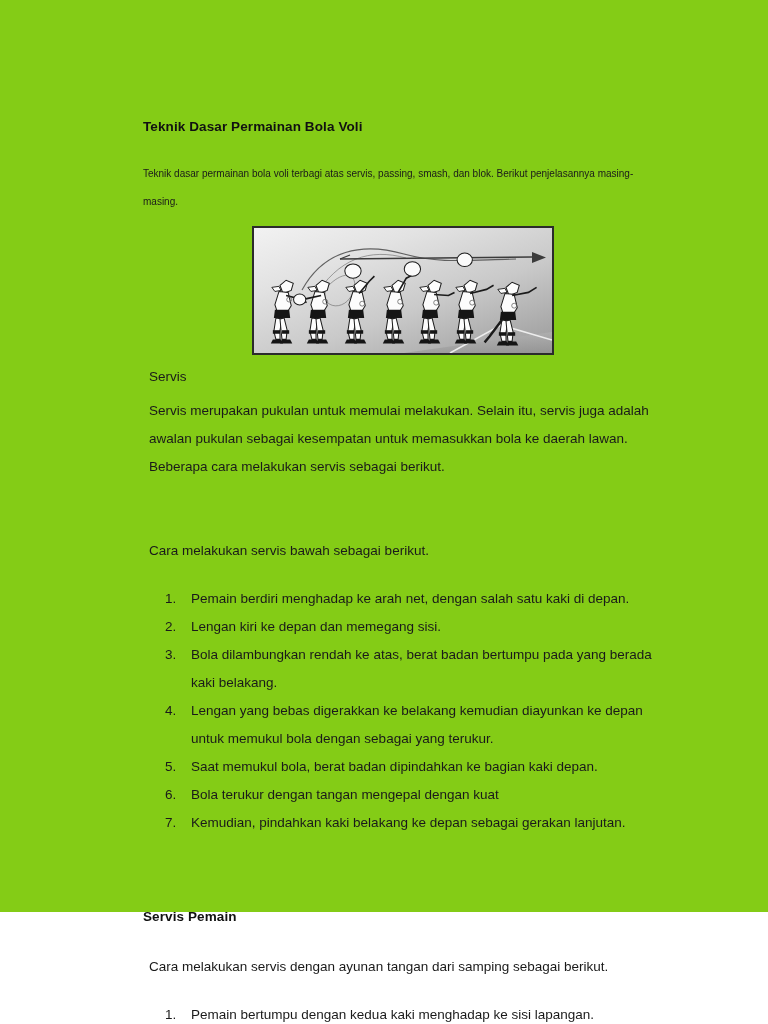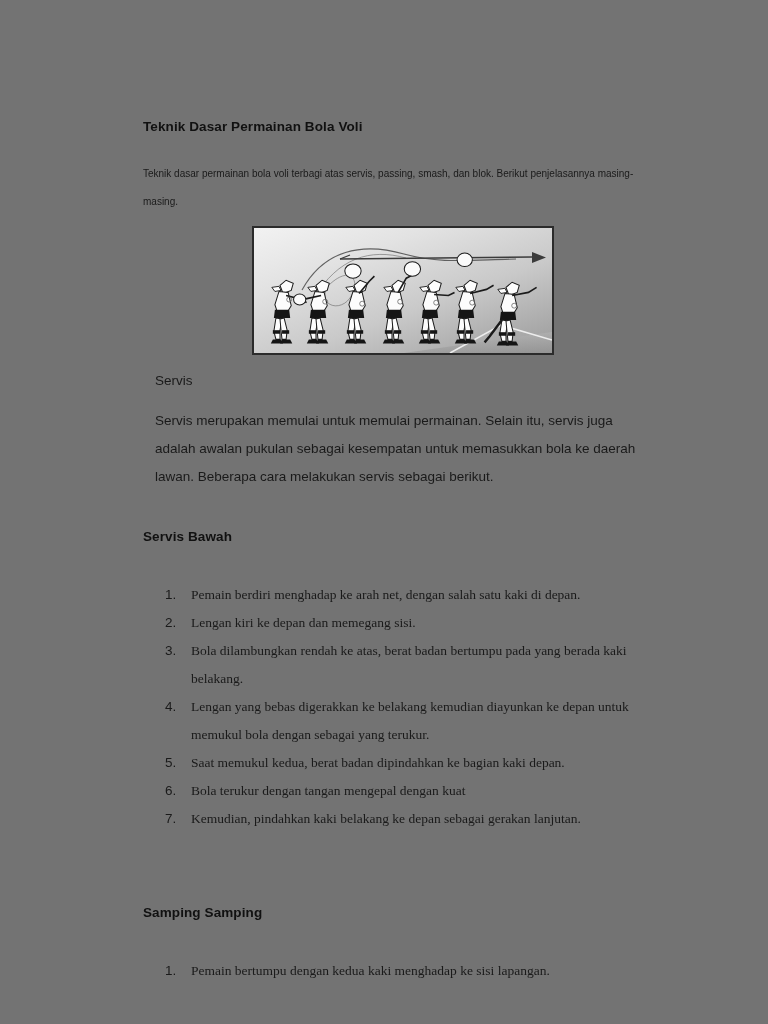--- a/index.html
+++ b/index.html
@@ -13,22 +13,22 @@
     font-family: "Liberation Sans", sans-serif;
     color: #1a1a1a;
     overflow: hidden;
     position: relative;
   }
 
   .page {
     position: absolute;
     left: 0; top: 0;
     width: 768px;
-    height: 1024px;
-    background: #737373;
+    height: 912px;
+    background: #84cc16;
   }
 
   .content {
     position: absolute;
     left: 143px;
     top: 118px;
     width: 515px;
   }
 
   .doc-title {
@@ -44,21 +44,21 @@
     font-size: 10px;
     font-weight: normal;
     line-height: 28px;
     margin: 0;
     color: #1a1a1a;
   }
 
   .para-tight {
     font-size: 13.5px;
     line-height: 28px;
-    margin: 12px;
+    margin: 6px;
     color: #1a1a1a;
   }
 
   .sub-head {
     font-size: 13.5px;
     font-weight: bold;
     line-height: 20px;
     margin: 0;
     color: #111;
     letter-spacing: 0.1px;
@@ -100,21 +100,20 @@
     align-items: flex-start;
   }
   .olist li .num {
     width: 26px;
     flex: 0 0 26px;
     margin-left: 22px;
     text-align: left;
   }
   .olist li .txt {
     flex: 1 1 auto;
-    font-family: Liberation Serif, serif;
   }
 </style>
 </head>
 <body>
 
 <div class="page">
   <div class="content">
 
     <h1 class="doc-title">Teknik Dasar Permainan Bola Voli</h1>
 
@@ -204,28 +203,28 @@
             <use href="#player"></use>
             <path d="M6,-26 l16,-3 l8,-5" fill="none" stroke="#1b1b1b" stroke-width="1.6"></path>
             <path d="M-4,-2 l-12,16 l-5,6" fill="none" stroke="#1b1b1b" stroke-width="2.4"></path>
             <circle cx="8" cy="-16" r="2.4" fill="none" stroke="#6b6b6b" stroke-width="0.8"></circle>
           </g>
         </svg>
       </div>
     </div>
 
     <p class="para-tight">Servis</p>
-    <p class="para-tight">Servis merupakan memulai untuk memulai permainan. Selain itu, servis juga adalah awalan pukulan sebagai kesempatan untuk memasukkan bola ke daerah lawan. Beberapa cara melakukan servis sebagai berikut.</p>
+    <p class="para-tight">Servis merupakan pukulan untuk memulai melakukan. Selain itu, servis juga adalah awalan pukulan sebagai kesempatan untuk memasukkan bola ke daerah lawan. Beberapa cara melakukan servis sebagai berikut.</p>
 
     <div class="gap-24"></div>
 
-    <p class="sub-head">Servis Bawah</p>
 
     <div class="gap-20"></div>
 
+    <p class="para-tight">Cara melakukan servis bawah sebagai berikut.</p>
 
     <div class="gap-14"></div>
 
     <ol class="olist list-block-1">
       <li>
         <span class="num">1.</span>
         <span class="txt">Pemain berdiri menghadap ke arah net, dengan salah satu kaki di depan.</span>
       </li>
       <li>
         <span class="num">2.</span>
@@ -234,39 +233,40 @@
       <li>
         <span class="num">3.</span>
         <span class="txt">Bola dilambungkan rendah ke atas, berat badan bertumpu pada yang berada kaki belakang.</span>
       </li>
       <li>
         <span class="num">4.</span>
         <span class="txt">Lengan yang bebas digerakkan ke belakang kemudian diayunkan ke depan untuk memukul bola dengan sebagai yang terukur.</span>
       </li>
       <li>
         <span class="num">5.</span>
-        <span class="txt">Saat memukul kedua, berat badan dipindahkan ke bagian kaki depan.</span>
+        <span class="txt">Saat memukul bola, berat badan dipindahkan ke bagian kaki depan.</span>
       </li>
       <li>
         <span class="num">6.</span>
         <span class="txt">Bola terukur dengan tangan mengepal dengan kuat</span>
       </li>
       <li>
         <span class="num">7.</span>
         <span class="txt">Kemudian, pindahkan kaki belakang ke depan sebagai gerakan lanjutan.</span>
       </li>
     </ol>
 
     <div class="gap-46"></div>
     <div class="gap-24"></div>
 
-    <p class="sub-head">Samping Samping</p>
+    <p class="sub-head">Servis Pemain</p>
 
     <div class="gap-20"></div>
 
+    <p class="para-tight">Cara melakukan servis dengan ayunan tangan dari samping sebagai berikut.</p>
 
     <div class="gap-14"></div>
 
     <ol class="olist">
       <li>
         <span class="num">1.</span>
         <span class="txt">Pemain bertumpu dengan kedua kaki menghadap ke sisi lapangan.</span>
       </li>
     </ol>
 

